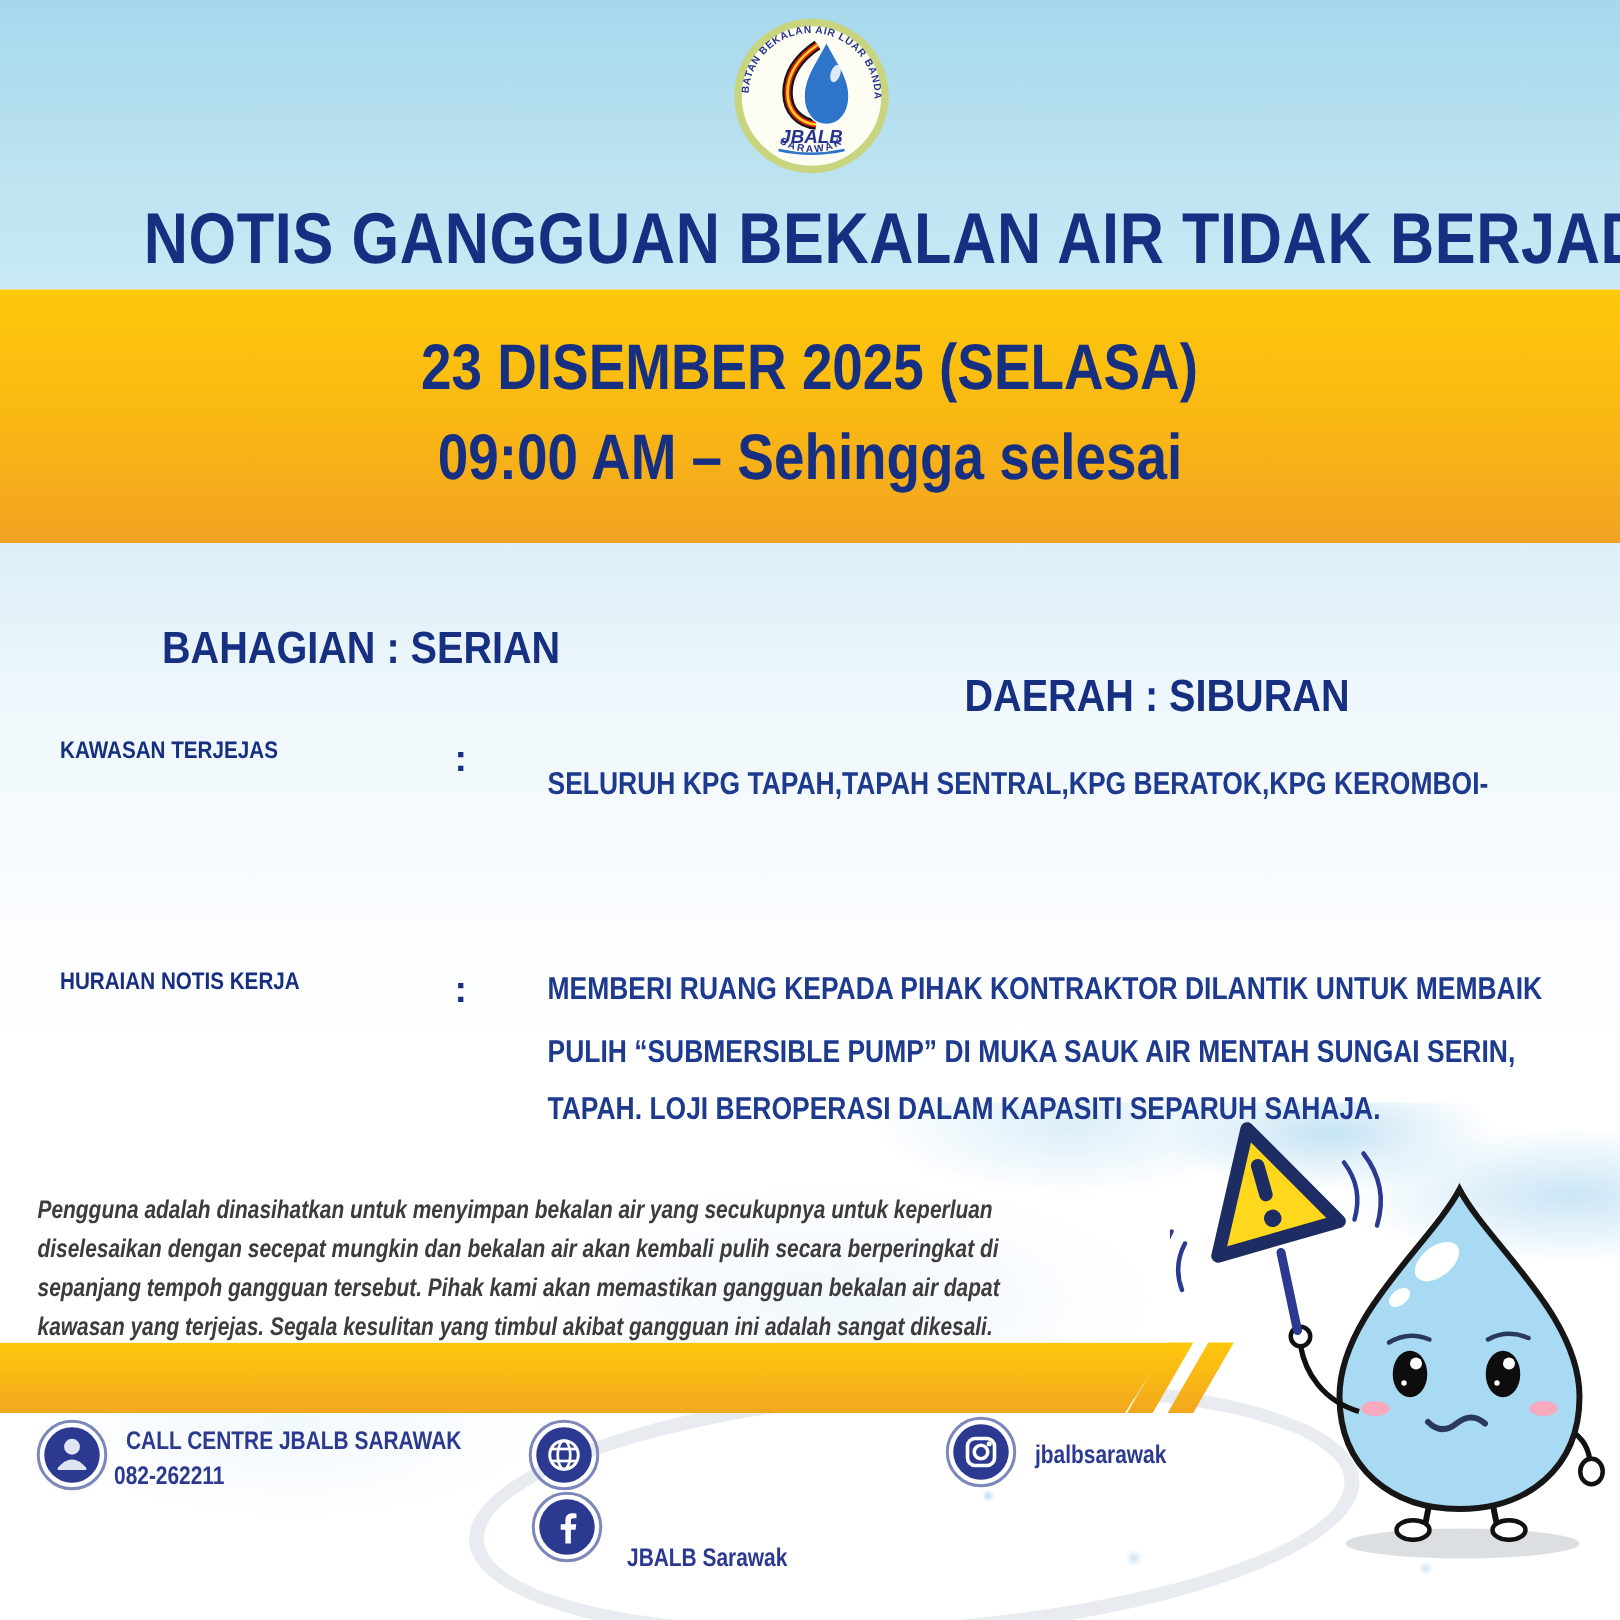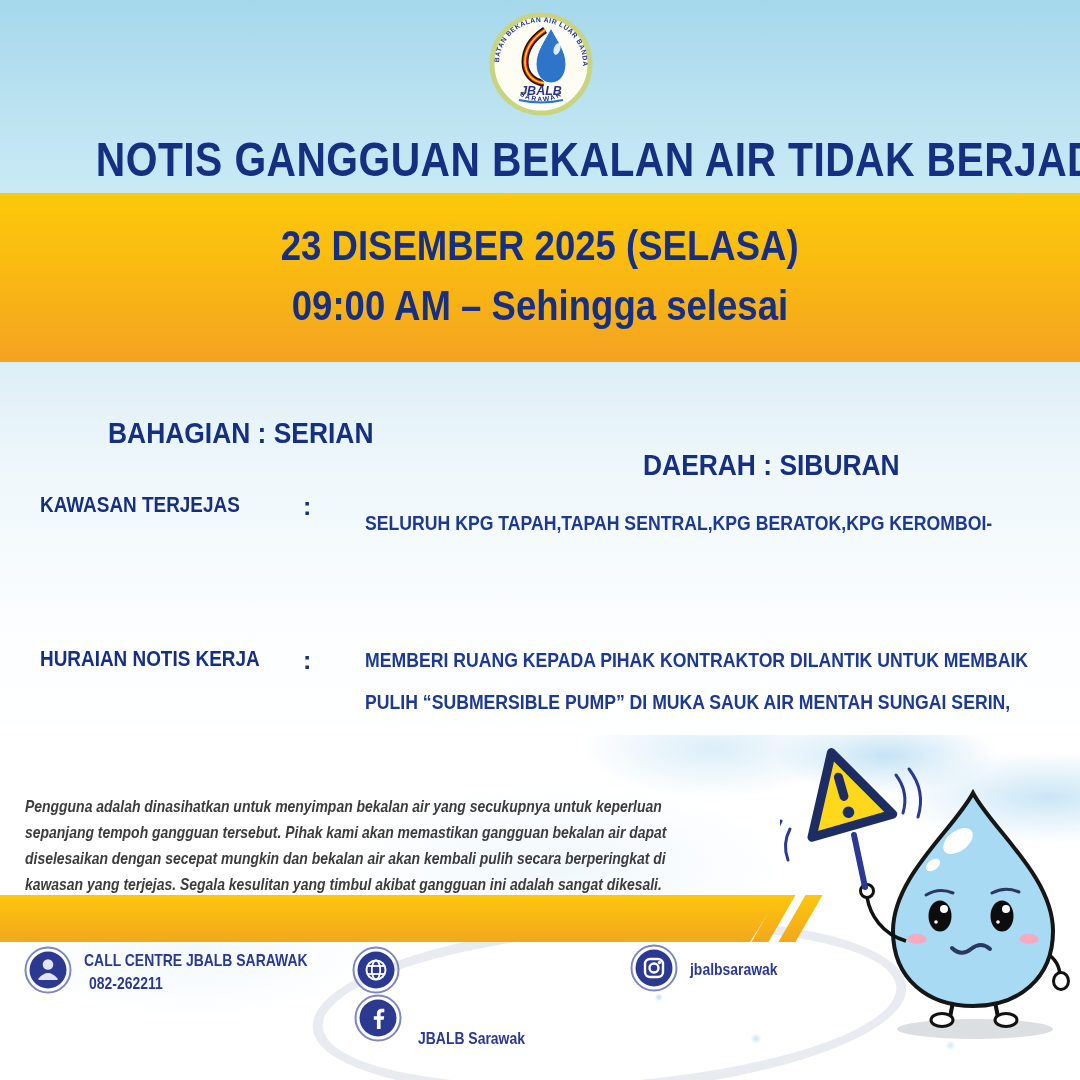--- a/index.html
+++ b/index.html
@@ -32,21 +32,21 @@
   .cond{display:inline-block;white-space:nowrap;font-weight:bold;transform-origin:0 50%;}
   .ctr{text-align:center;left:0;width:1080px;}
   .ctr .cond{transform-origin:50% 50%;}
   .sx78{transform:scaleX(.78);} .sx82{transform:scaleX(.82);} .sx84{transform:scaleX(.84);}
   .sx85{transform:scaleX(.85);} .sx86{transform:scaleX(.86);} .sx88{transform:scaleX(.88);}
   .sx90{transform:scaleX(.90);}
   .title-line{top:132px;font-size:48px;letter-spacing:.5px;z-index:2;}
   .date-line{top:221px;font-size:43px;z-index:2;}
   .time-line{top:281px;font-size:43px;z-index:2;text-decoration:underline;}
   .region{font-size:30px;z-index:2;}
-  .seclabel{font-size:22px;z-index:2;}
+  .seclabel{font-size:16px;z-index:2;}
   .colon{font-size:25px;font-weight:bold;z-index:2;}
   .bodyline{font-size:21px;z-index:2;color:#1d3a8f;}
   .advline{font-style:italic;font-weight:bold;font-size:17px;color:#3c3c3c;z-index:2;}
   .advline .cond{font-weight:bold;}
   
   .cband{left:0;top:895px;width:780px;height:47px;z-index:2;
          background:linear-gradient(180deg,#fdc70c,#f2a71e);
          clip-path:polygon(0 0,780px 0,750px 47px,0 47px);}
   .cband-text{left:0;top:903px;width:760px;text-align:center;font-size:28px;z-index:3;}
   .stripe{top:895px;height:47px;width:17px;z-index:2;
@@ -120,42 +120,45 @@
   <div class="abs seclabel navy" style="left:40px;top:646px;">
     <span class="cond sx86">HURAIAN NOTIS KERJA</span>
   </div>
   <div class="abs colon navy" style="left:303px;top:646px;">:</div>
   <div class="abs bodyline" style="left:365px;top:648px;">
     <span class="cond sx84">MEMBERI RUANG KEPADA PIHAK KONTRAKTOR DILANTIK UNTUK MEMBAIK</span>
   </div>
   <div class="abs bodyline" style="left:365px;top:690px;">
     <span class="cond sx84">PULIH “SUBMERSIBLE PUMP” DI MUKA SAUK AIR MENTAH SUNGAI SERIN,</span>
   </div>
+  <div class="abs bodyline" style="left:365px;top:728px;">
+    <span class="cond sx84">TAPAH. LOJI BEROPERASI DALAM KAPASITI SEPARUH SAHAJA.</span>
+  </div>
 
   <div class="abs" style="left:25px;top:794px;line-height:26px;z-index:2;">
     <div class="advline"><span class="cond sx82">Pengguna adalah dinasihatkan untuk menyimpan bekalan air yang secukupnya untuk keperluan</span></div>
+    <div class="advline"><span class="cond sx82">diselesaikan dengan secepat mungkin dan bekalan air akan kembali pulih secara berperingkat di</span></div>
     <div class="advline"><span class="cond sx82">sepanjang tempoh gangguan tersebut. Pihak kami akan memastikan gangguan bekalan air dapat</span></div>
-    <div class="advline"><span class="cond sx82">diselesaikan dengan secepat mungkin dan bekalan air akan kembali pulih secara berperingkat di</span></div>
     <div class="advline"><span class="cond sx82">kawasan yang terjejas. Segala kesulitan yang timbul akibat gangguan ini adalah sangat dikesali.</span></div>
   </div>
 
   <div class="abs cband"></div>
   <div class="abs stripe" style="left:765px;"></div>
   <div class="abs stripe" style="left:792px;"></div>
 
   <svg class="abs icon" style="left:24px;top:946px;" width="48" height="48" viewBox="0 0 48 48">
     <circle cx="24" cy="24" r="22.5" fill="none" stroke="#7d87bb" stroke-width="2"></circle>
     <circle cx="24" cy="24" r="18.5" fill="#2b3990"></circle>
     <circle cx="24" cy="18.5" r="5.3" fill="#dfe5f2"></circle>
     <path d="M14.5,32.5 Q24,21.5 33.5,32.5 L33.5,34 L14.5,34 Z" fill="#dfe5f2"></path>
   </svg>
   <div class="abs ctext" style="left:84px;top:951px;text-align:center;">
     <span class="cond sx82">CALL CENTRE JBALB SARAWAK</span>
   </div>
-  <div class="abs ctext" style="left:89px;top:974px;">
+  <div class="abs ctext" style="left:76px;top:974px;">
     <span class="cond sx82">082-262211</span>
   </div>
 
   <svg class="abs icon" style="left:352px;top:946px;" width="48" height="48" viewBox="0 0 48 48">
     <circle cx="24" cy="24" r="22.5" fill="none" stroke="#7d87bb" stroke-width="2"></circle>
     <circle cx="24" cy="24" r="18.5" fill="#2b3990"></circle>
     <circle cx="24" cy="24" r="9.5" fill="none" stroke="#fff" stroke-width="2"></circle>
     <ellipse cx="24" cy="24" rx="4.2" ry="9.5" fill="none" stroke="#fff" stroke-width="1.8"></ellipse>
     <line x1="15.3" y1="20" x2="32.7" y2="20" stroke="#fff" stroke-width="1.8"></line>
     <line x1="15.3" y1="28" x2="32.7" y2="28" stroke="#fff" stroke-width="1.8"></line>

